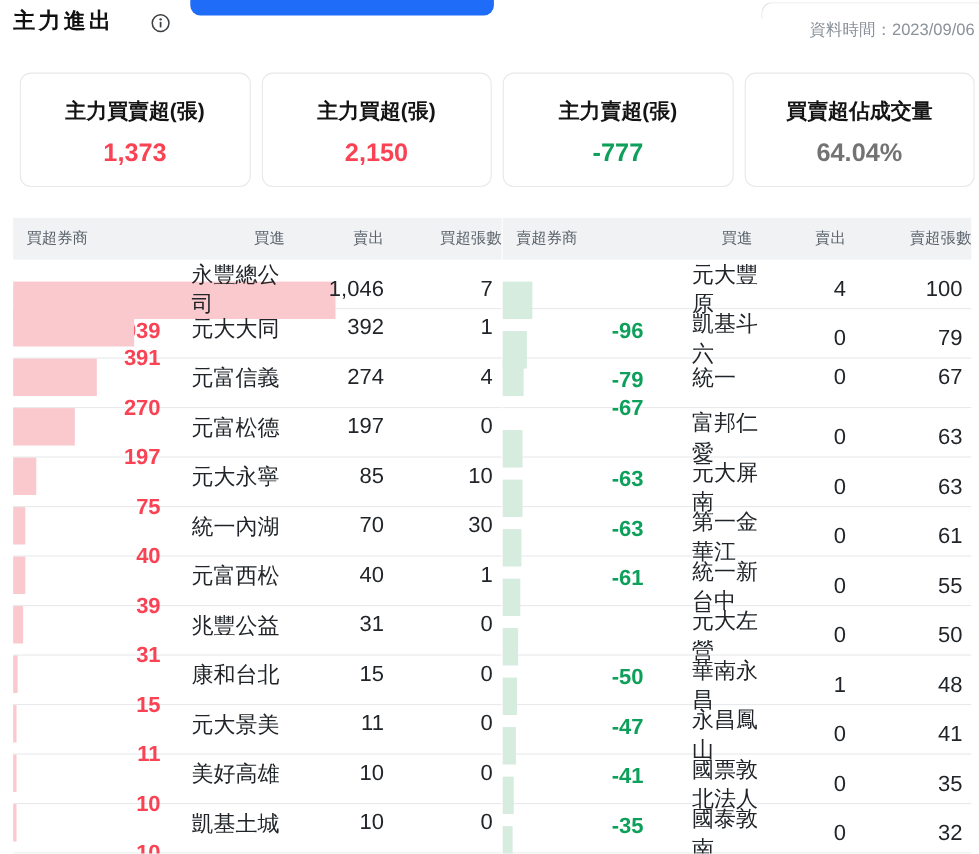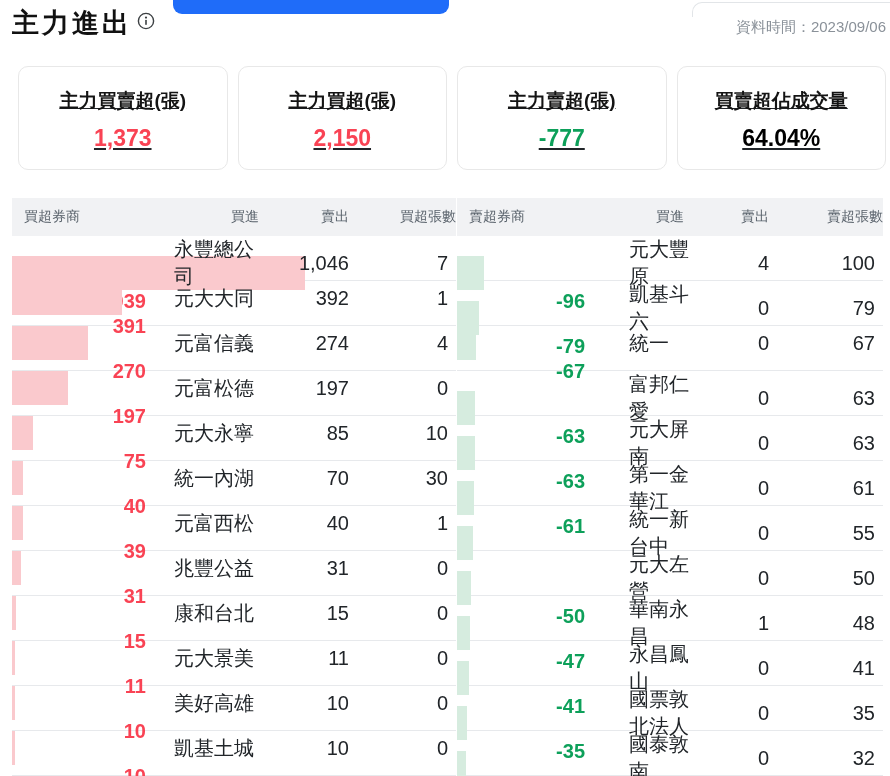--- a/index.html
+++ b/index.html
@@ -2,36 +2,36 @@
 <html><head>
 <meta charset="utf-8">
 <style>
   html,body{margin:0;padding:0;background:#fff;}
   body{width:890px;height:776px;overflow:hidden;
        font-family:"Liberation Sans","DejaVu Sans",sans-serif;color:#212529;}
   .page{position:relative;width:890px;height:776px;overflow:hidden;background:#fff;}
 
   
   .topbar{position:relative;height:46px;}
-  .title{position:absolute;left:12px;top:5px;font-size:27px;font-weight:700;letter-spacing:3px;color:#111;}
+  .title{position:absolute;left:12px;top:5px;font-size:20px;font-weight:700;letter-spacing:3px;color:#111;}
   .info{position:absolute;left:137px;top:12px;width:18px;height:18px;}
   .pill{position:absolute;left:173px;top:-14px;width:276px;height:28px;background:#1f6cf9;border-radius:9px;}
   .corner-line{position:absolute;left:692px;top:2px;width:198px;height:14px;
     border-top:1px solid #e2e5e8;border-left:1px solid #e2e5e8;border-top-left-radius:10px;}
   .timestamp{position:absolute;right:4px;top:18px;font-size:15px;color:#8a9199;}
 
   
-  .cards{display:flex;gap:10px;margin:20px 4px 0 18px;text-decoration:underline;}
+  .cards{display:flex;gap:10px;margin:20px 4px 0 18px;}
   .card{flex:1;border:1px solid #e8e8e8;border-radius:10px;height:104px;background:#fff;
         text-align:center;box-sizing:border-box;padding-top:21px;}
   .card-label{font-size:19px;font-weight:700;color:#141414;}
   .card-value{margin-top:11px;font-size:23px;font-weight:700;}
   .card-value.red{color:#f94354;}
   .card-value.green{color:#0da05a;}
-  .card-value.dark{color:#000000;}
+  .card-value.dark{color:#737373;}
 
   
   .tables{display:flex;gap:1px;margin:28px 2px 0 12px;}
   .tbl{position:relative;}
   .tbl.buy{width:444px;}
   .tbl.sell{width:426px;}
   .buy .thead,.buy .trow{display:grid;grid-template-columns:150px 105px 90px 99px;}
   .sell .thead,.sell .trow{display:grid;grid-template-columns:160px 75px 85px 106px;}
   .thead{height:38px;background:#f1f2f4;align-items:center;font-size:14px;color:#59626b;}
   .trow{height:44px;align-items:center;border-bottom:1px solid #e7e9ec;position:relative;font-size:20px;}

